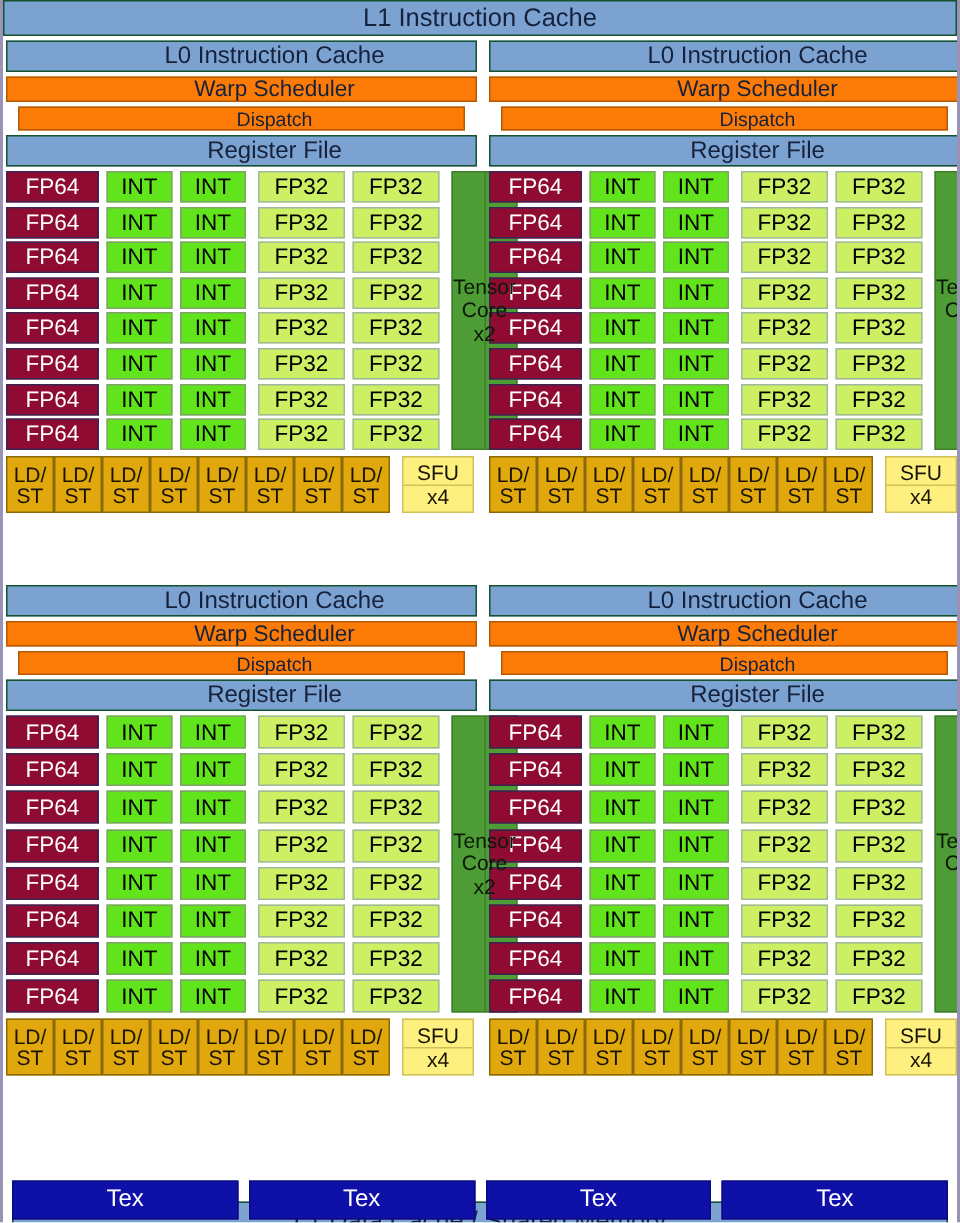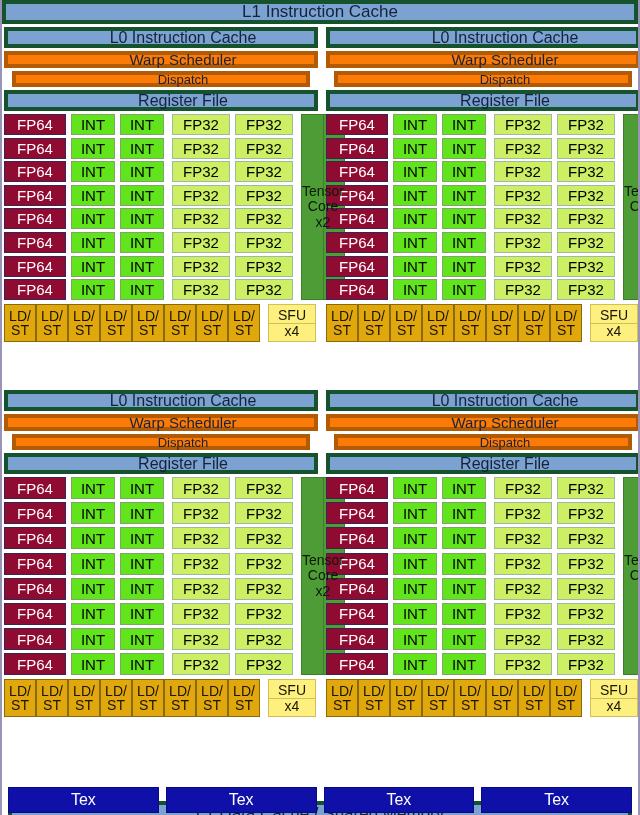--- a/index.html
+++ b/index.html
@@ -16,21 +16,21 @@
     border-left: 2px solid #9a93b8;
     border-right: 2px solid #9a93b8;
     overflow: hidden;
   }
 
   
   .bar {
     display: flex; align-items: center; justify-content: center;
     color: #16213b;
     text-align: center;
-    border: 4px solid #14532d;
+    border: 1px solid #14532d;
     font-weight: normal;
     white-space: nowrap;
   }
   .bar-blue  { background: #7ba2d0; }
   .bar-orange{ background: #fc7b06; border-color: #b35a04; }
 
   .l1-icache {
     position: absolute; left: 0; top: 0;
     width: 636px; height: 24px;
     font-size: 17px;

